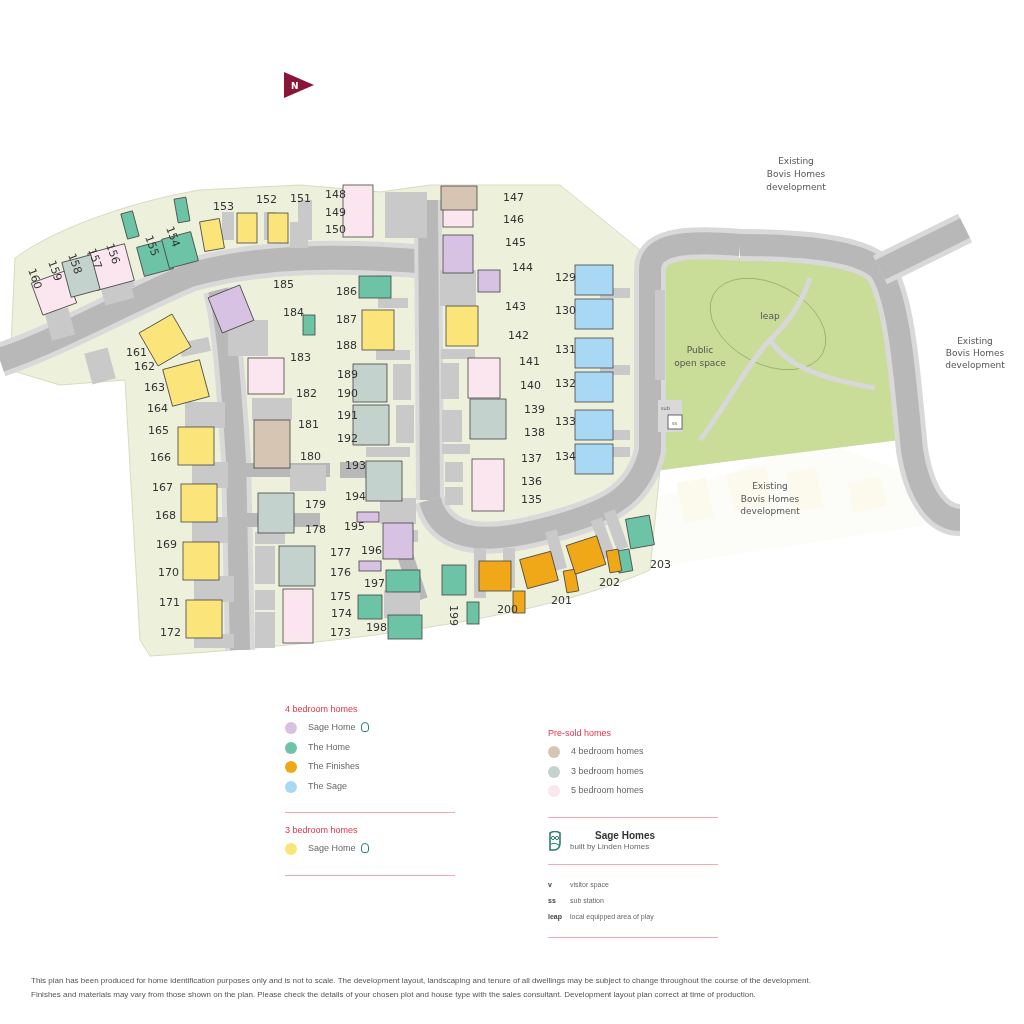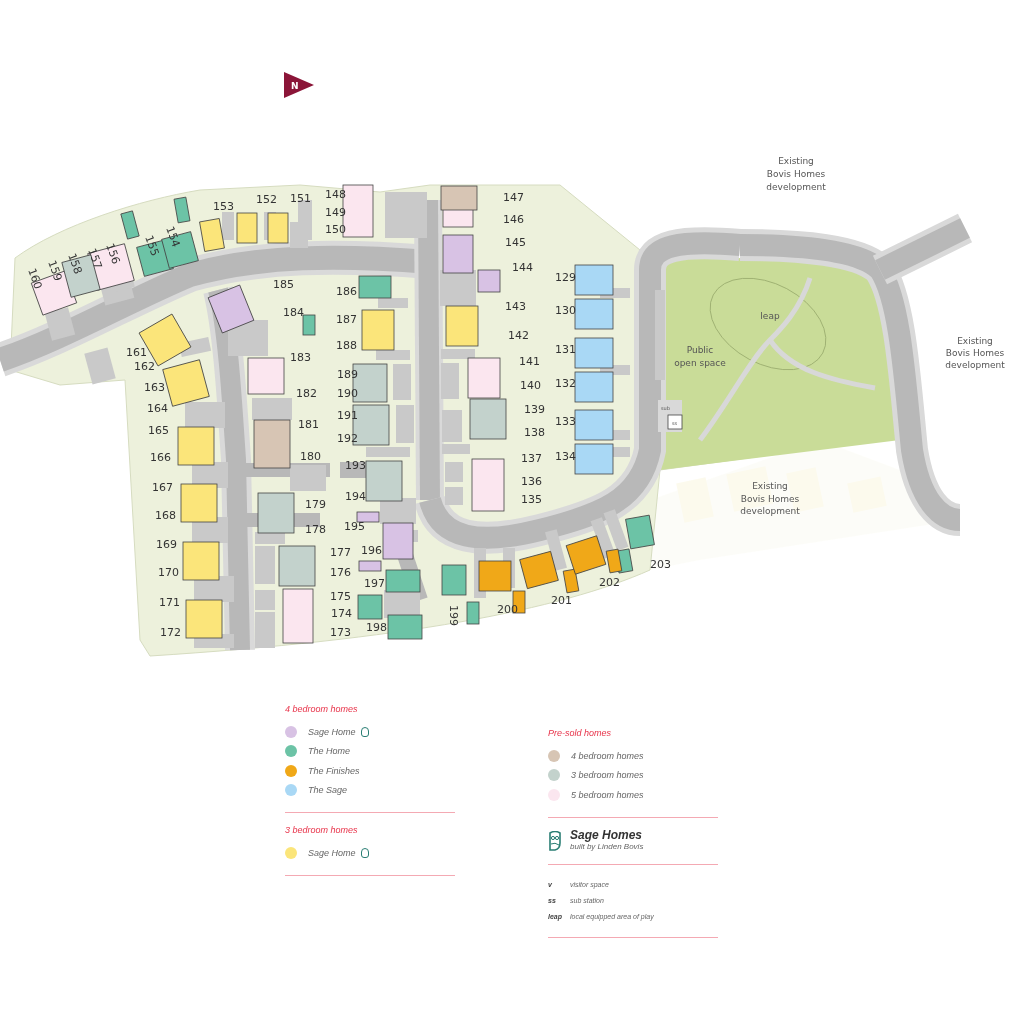--- a/index.html
+++ b/index.html
@@ -1,23 +1,23 @@
 <!DOCTYPE html>
 <html><head>
 <meta charset="utf-8">
 <style>
   html,body{margin:0;padding:0;background:#fff;}
   body{width:1024px;height:1024px;position:relative;overflow:hidden;font-family:"Liberation Sans",sans-serif;color:#444;}
   #map{position:absolute;left:0;top:0;width:1024px;height:680px;}
   .plot-num{font-family:"DejaVu Sans",sans-serif;font-size:11px;fill:#333;}
   .park-num{font-family:"DejaVu Sans",sans-serif;font-size:5px;fill:#555;}
   .area-label{font-family:"DejaVu Sans",sans-serif;font-size:9px;fill:#555;text-anchor:middle;}
-  .legend{position:absolute;font-size:9px;font-style:italic;}
+  .legend{position:absolute;font-size:9px;}
   .legend h3{margin:0 0 8px 0;font-size:9px;font-weight:normal;color:#e8334a;}
-  .legend .row{display:flex;align-items:center;height:19.5px;color:#666;}
+  .legend .row{display:flex;height:19.5px;color:#666;}
   .legend .dot{width:12px;height:12px;border-radius:50%;margin-right:11px;flex:none;}
   .legend hr{border:0;border-top:1px solid #f4a9b3;margin:12px 0 12px 0;}
   .owl-mini{display:inline-block;width:8px;height:10px;margin-left:5px;border:1px solid #2a7e74;border-radius:4px 4px 3px 3px;box-sizing:border-box;}
   .abbr-row{display:flex;height:16px;align-items:center;font-size:7px;color:#666;}
   .abbr-row b{width:22px;font-weight:bold;color:#444;}
   #disclaimer{position:absolute;left:31px;top:974px;width:960px;font-size:8px;color:#555;line-height:14px;}
   #north{position:absolute;left:284px;top:72px;}
 </style>
 </head>
 <body>
@@ -344,22 +344,22 @@
     </div>
   <hr>
   <div style="display:flex;align-items:center;">
     <svg width="14" height="20" viewBox="0 0 14 20">
       <path d="M2,2 Q7,-1 12,2 L12,12 Q12,18 7,19 L2,19 Z" fill="none" stroke="#2a7e74" stroke-width="1.6"></path>
       <circle cx="5" cy="7" r="1.6" fill="none" stroke="#2a7e74" stroke-width="1"></circle>
       <circle cx="9" cy="7" r="1.6" fill="none" stroke="#2a7e74" stroke-width="1"></circle>
       <path d="M3,13 Q7,11 11,14" fill="none" stroke="#2a7e74" stroke-width="1"></path>
     </svg>
     <div style="margin-left:8px;line-height:11px;">
-      <div style="font-size:12px;color:#333;font-weight:bold;">Sage Homes</div>
-      <div style="font-size:8px;color:#666;">built by Linden Bovis</div>
+      <div style="font-size:10px;color:#333;font-weight:bold;margin-left:25px;">Sage Homes</div>
+      <div style="font-size:8px;color:#666;">built by Linden Homes</div>
     </div>
   </div>
   <hr>
   <div id="legend-abbr">
       <div class="abbr-row">
         <b>v</b>
         <span>visitor space</span>
       </div>
       <div class="abbr-row">
         <b>ss</b>
@@ -367,13 +367,15 @@
       </div>
       <div class="abbr-row">
         <b>leap</b>
         <span>local equipped area of play</span>
       </div>
     </div>
   <hr>
 </div>
 
 <div id="disclaimer">
+  <div>This plan has been produced for home identification purposes only and is not to scale. The development layout, landscaping and tenure of all dwellings may be subject to change throughout the course of the development.</div>
+  <div>Finishes and materials may vary from those shown on the plan. Please check the details of your chosen plot and house type with the sales consultant. Development layout plan correct at time of production.</div>
 </div>
 
 </body></html>

